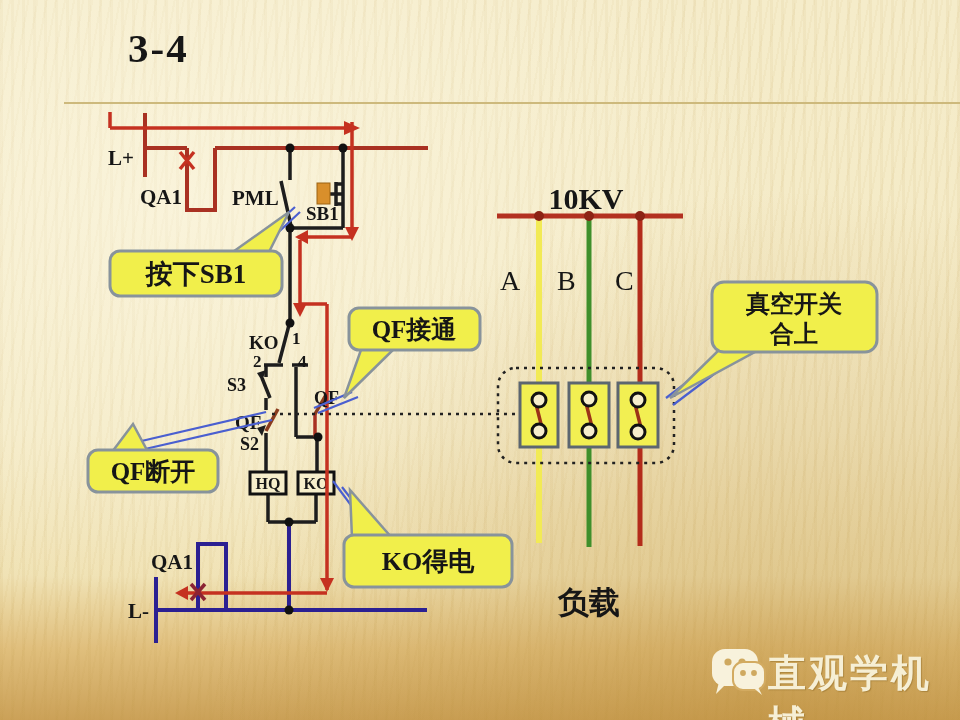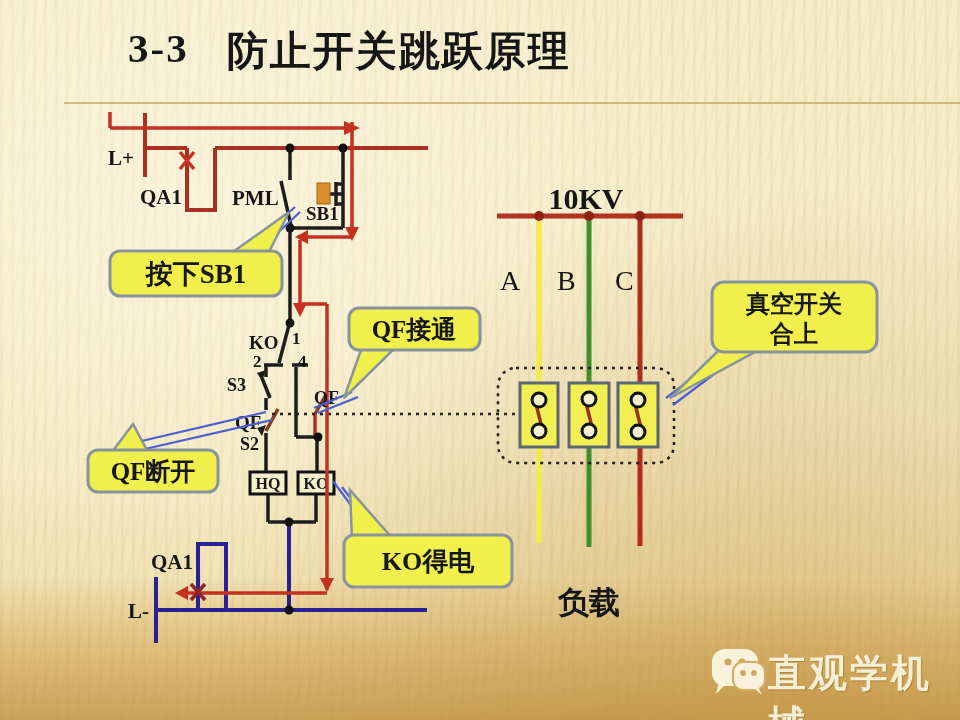--- a/index.html
+++ b/index.html
@@ -28,22 +28,21 @@
   .footer-brand{
     position:absolute;left:768px;top:648px;
     font-size:38px;font-weight:700;color:#f6efd5;letter-spacing:3px;
     text-shadow:1px 1px 1px rgba(146,110,40,.55);
   }
 </style>
 </head>
 <body>
 
 <div class="title-row">
-  <span>3-3</span>
-  <span>防止开关跳跃原理</span>
+  <span>3-4</span>
 </div>
 <div class="divider"></div>
 
 <svg class="diagram" width="960" height="720" viewBox="0 0 960 720">
 
   <g stroke="#a93122" stroke-width="4" fill="none">
     <path d="M145,113 V177"></path>
     <path d="M145,148 H187"></path>
     <path d="M187,148 V210 H215 V148"></path>
     <path d="M215,148 H428"></path>

